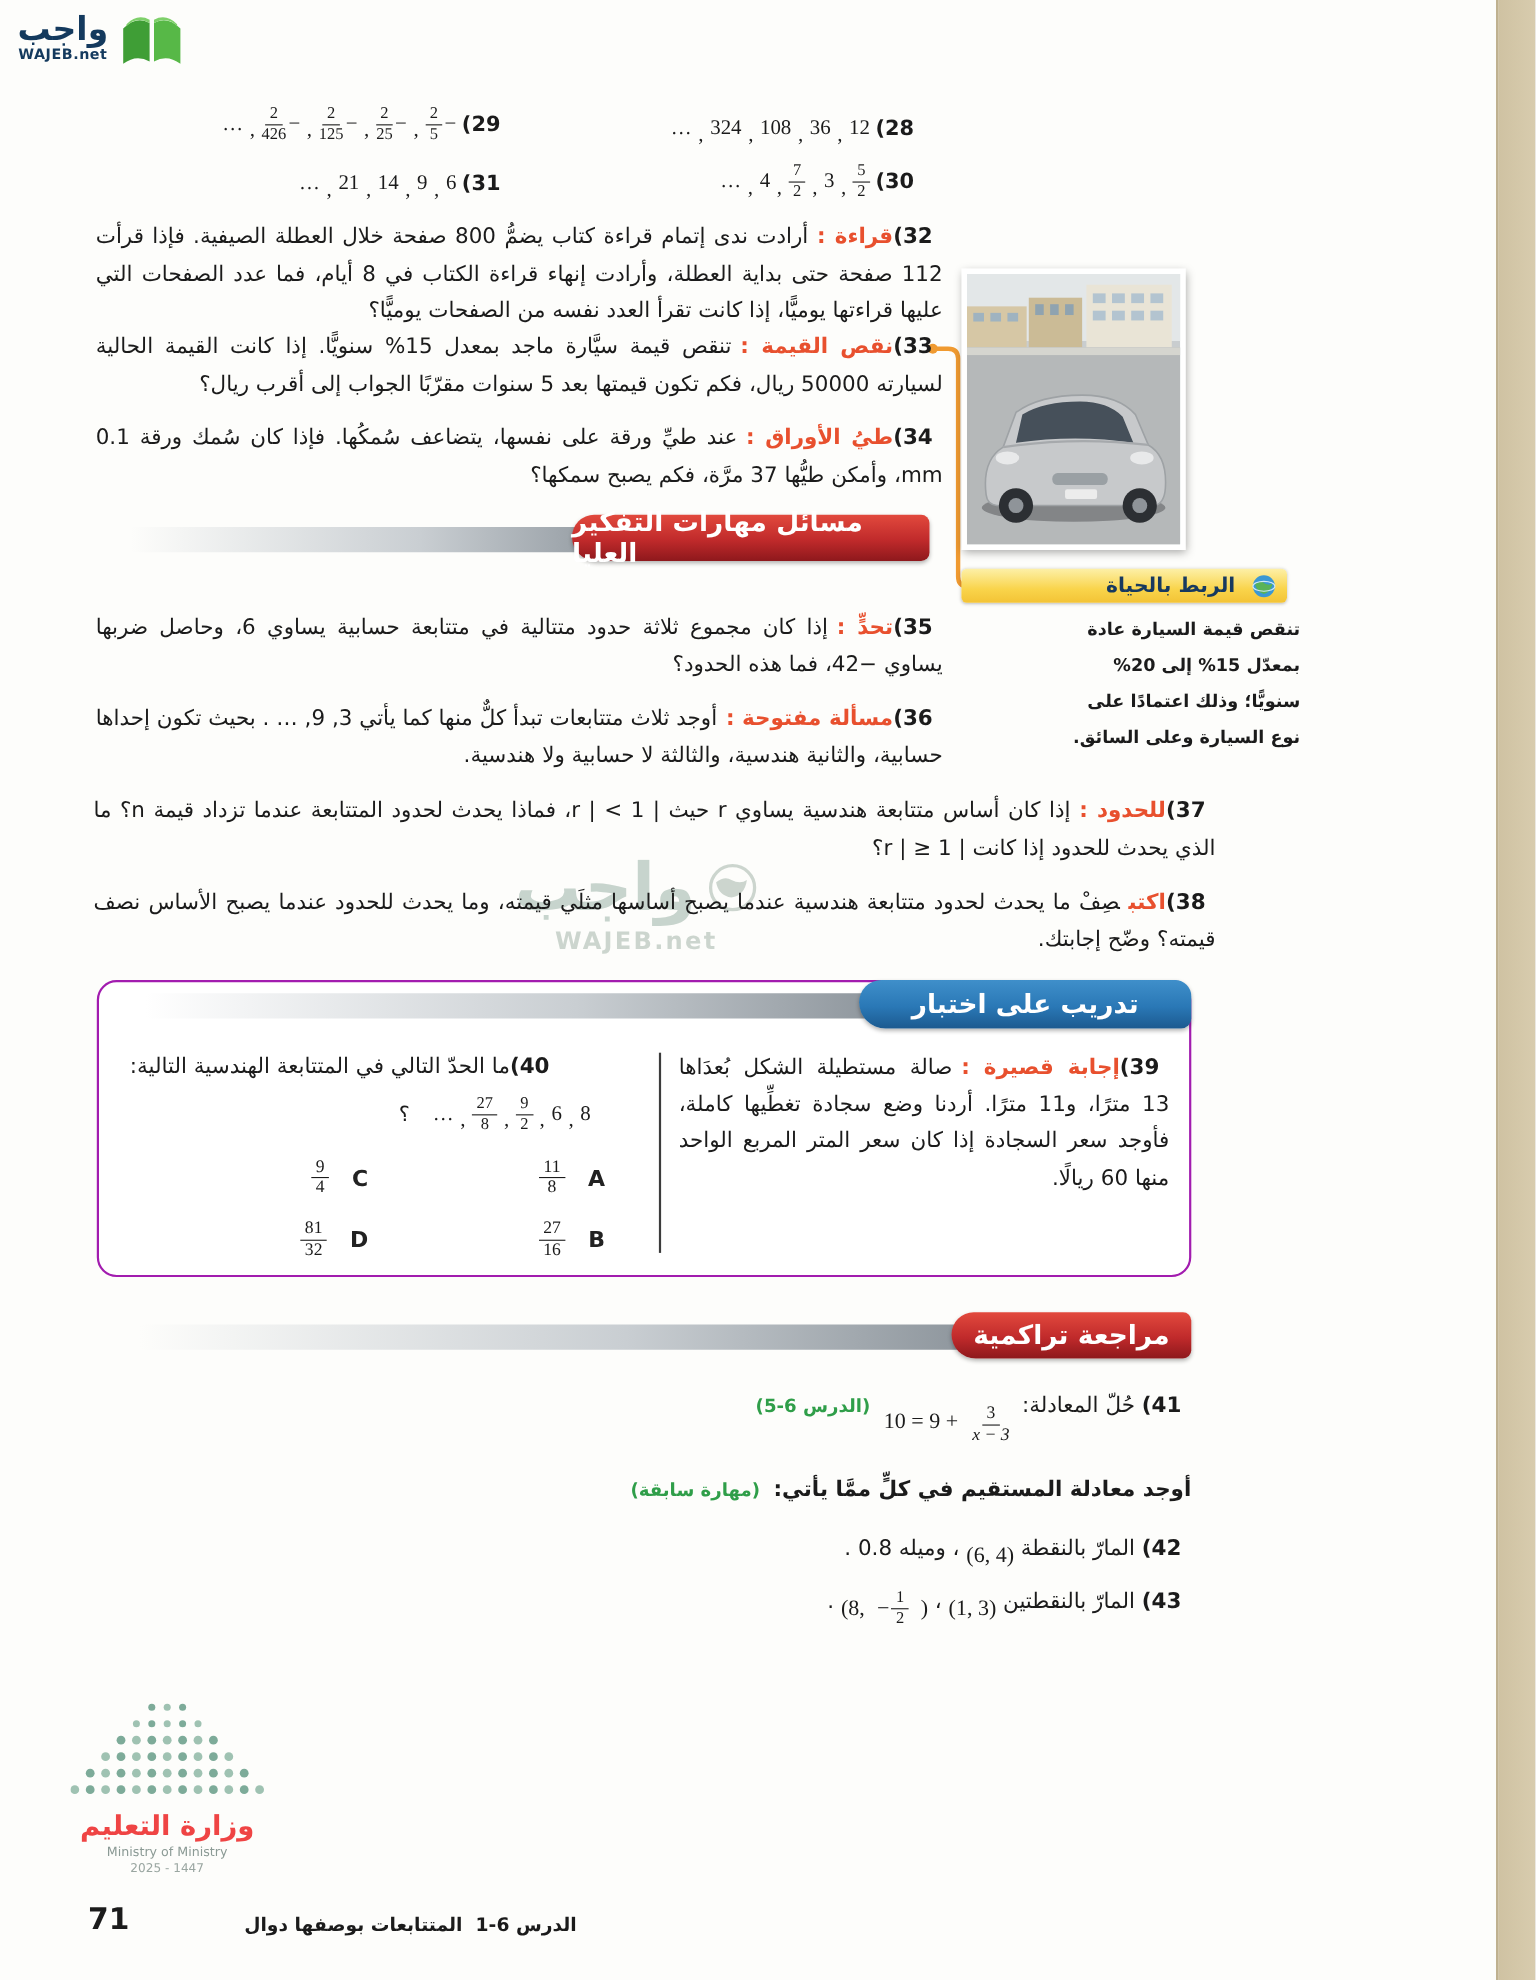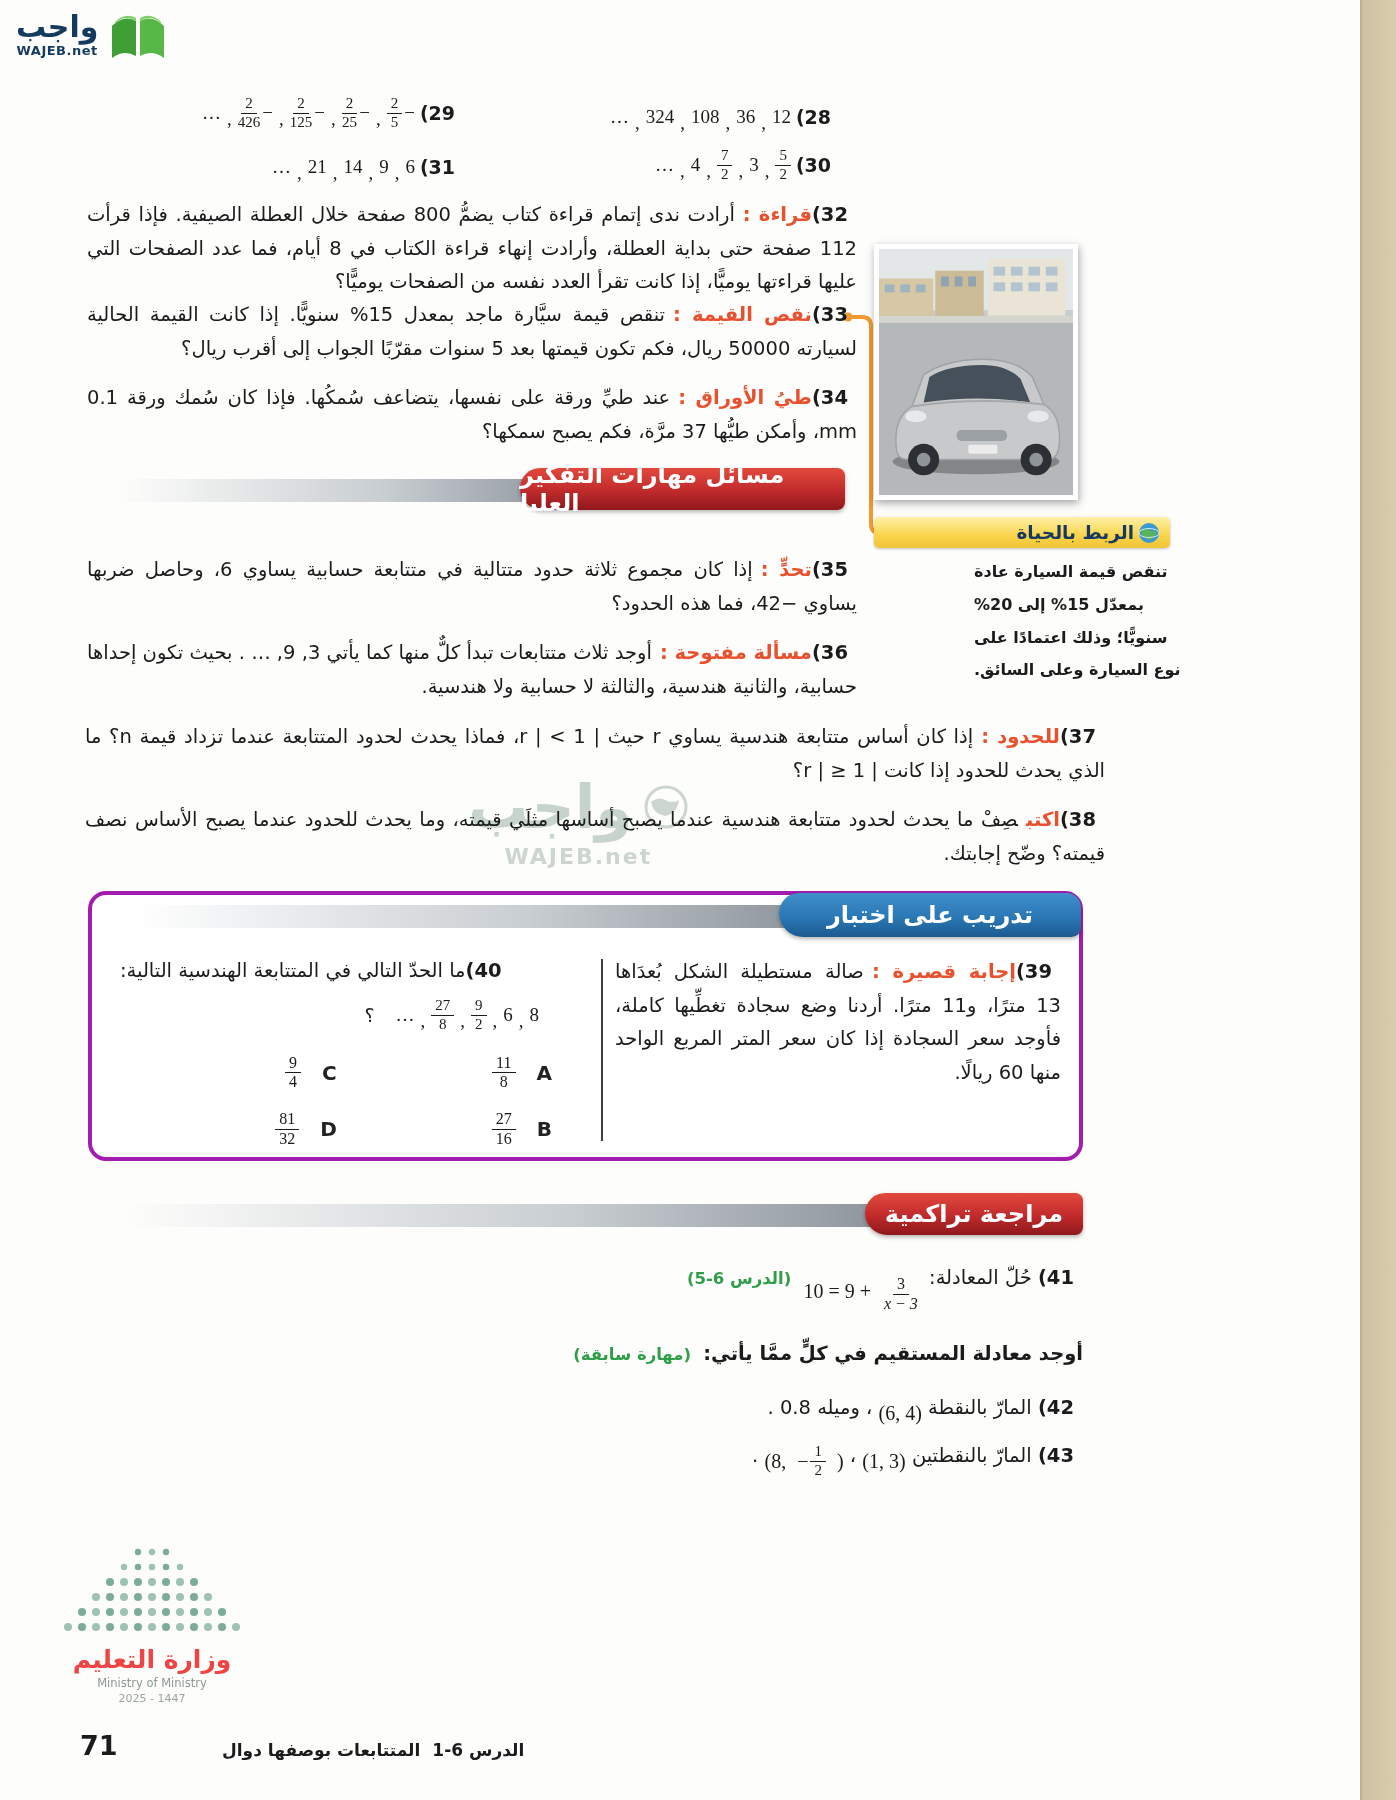--- a/index.html
+++ b/index.html
@@ -32,34 +32,34 @@
 .math41{vertical-align:-14px;gap:8px}
 .math41 .frac{font-size:16px}
 .math41 .fd{font-style:italic}
 
 .banner{position:absolute;height:44px;z-index:3}
 .tail{position:absolute;height:23px;top:11px;border-radius:12px;background:linear-gradient(270deg,#8d959c 0%,#c9ced2 40%,rgba(236,238,240,0) 96%)}
 .bplate{position:absolute;top:0;height:42px;display:flex;align-items:center;justify-content:center;color:#fff;font-weight:bold;font-size:24px;box-shadow:0 2px 4px rgba(0,0,0,.3)}
 .bred{background:linear-gradient(180deg,#e2493d 0%,#c02a2b 55%,#8e181c 100%);border-radius:24px 9px 9px 26px}
 .bblue{background:linear-gradient(180deg,#3f8fca 0%,#2a78b6 55%,#1c5a90 100%);border-radius:22px 16px 10px 26px}
 
-.tbox{position:absolute;left:88px;top:891px;width:995px;height:270px;border:4px solid #a21caf;border-radius:18px;background:#fff;z-index:2}
+.tbox{position:absolute;left:88px;top:891px;width:995px;height:270px;border:2px solid #a21caf;border-radius:18px;background:#fff;z-index:2}
 .q40t{direction:rtl;font-size:19.5px;text-align:left;margin:0}
 .q40seq{justify-content:flex-start;margin:16px 42px 0 0}
 .q40seq .tok:last-child{margin-inline-start:16px}
 .choices{display:grid;direction:rtl;grid-auto-flow:column;grid-template-rows:repeat(2,auto);row-gap:20px;column-gap:150px;justify-content:start;margin:22px 34px 0 0}
 .choice{display:flex;direction:rtl;align-items:center;gap:16px}
 .choice .letter{font-weight:bold;font-size:20px;font-family:"DejaVu Sans",sans-serif;color:#222}
 .choice .frac{font-size:16px}
 
 .photo{position:absolute;left:874px;top:244px;width:204px;height:256px;background:#fff;padding:5px;box-shadow:1px 3px 8px rgba(0,0,0,.35);z-index:2}
 .photo svg{width:100%;height:100%;display:block}
-.liferibbon{position:absolute;left:874px;top:517px;width:296px;height:31px;border-radius:5px;background:linear-gradient(180deg,#fdf0a8,#f9d44b 60%,#f3c335);display:flex;direction:rtl;align-items:center;gap:4px;padding:0 10px;box-shadow:0 1px 3px rgba(0,0,0,.25);z-index:2}
+.liferibbon{position:absolute;left:874px;top:517px;width:296px;height:31px;border-radius:5px;background:linear-gradient(180deg,#fdf0a8,#f9d44b 60%,#f3c335);display:flex;direction:rtl;align-items:center;gap:15px;padding:0 10px;box-shadow:0 1px 3px rgba(0,0,0,.25);z-index:2}
 .liferibbon .t{font-size:18.5px;font-weight:bold;color:#17395f}
-.lifetext{position:absolute;right:214px;top:556px;width:208px;direction:rtl;text-align:left;font-size:16px;font-weight:bold;line-height:2.05;z-index:2}
+.lifetext{position:absolute;right:214px;top:556px;width:208px;direction:rtl;text-align:right;font-size:16px;font-weight:bold;line-height:2.05;z-index:2}
 .connector{position:absolute;left:838px;top:303px;z-index:1}
 
 .wm{position:absolute;left:468px;top:772px;opacity:.42;z-index:1;text-align:center}
 .wmrow{display:flex;flex-direction:row-reverse;align-items:center;gap:10px;justify-content:center}
 .wmar{font-size:60px;font-weight:bold;color:#7f9c8e}
 .wmen{font-size:22px;font-weight:bold;color:#8aa092;letter-spacing:2px;margin-top:2px}
 
 .ministry{position:absolute;left:52px;top:1542px;width:200px;text-align:center;z-index:2}
 .ministry .mar{font-size:25px;font-weight:bold;color:#ef4444;margin-top:4px}
 .ministry .men{font-size:11.5px;color:#8b9a95;margin-top:2px}

